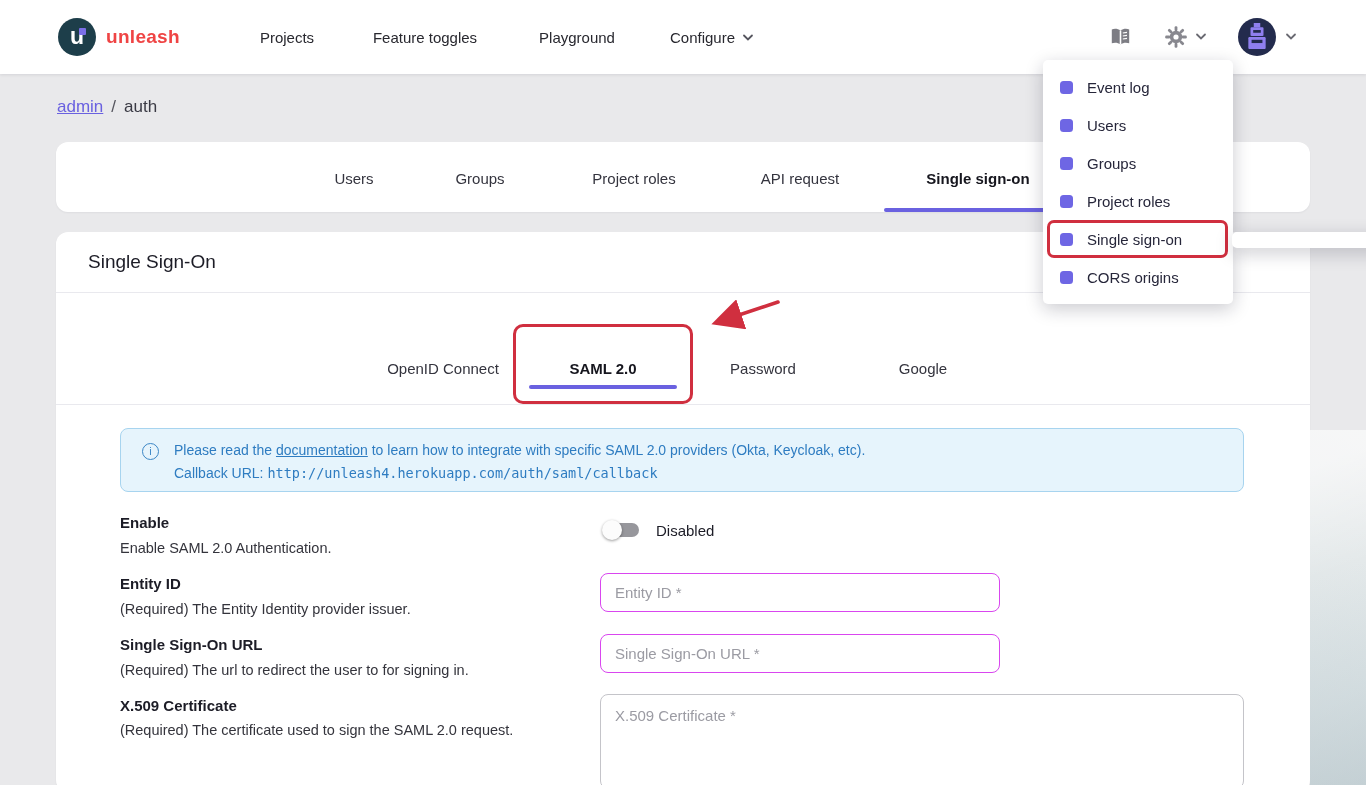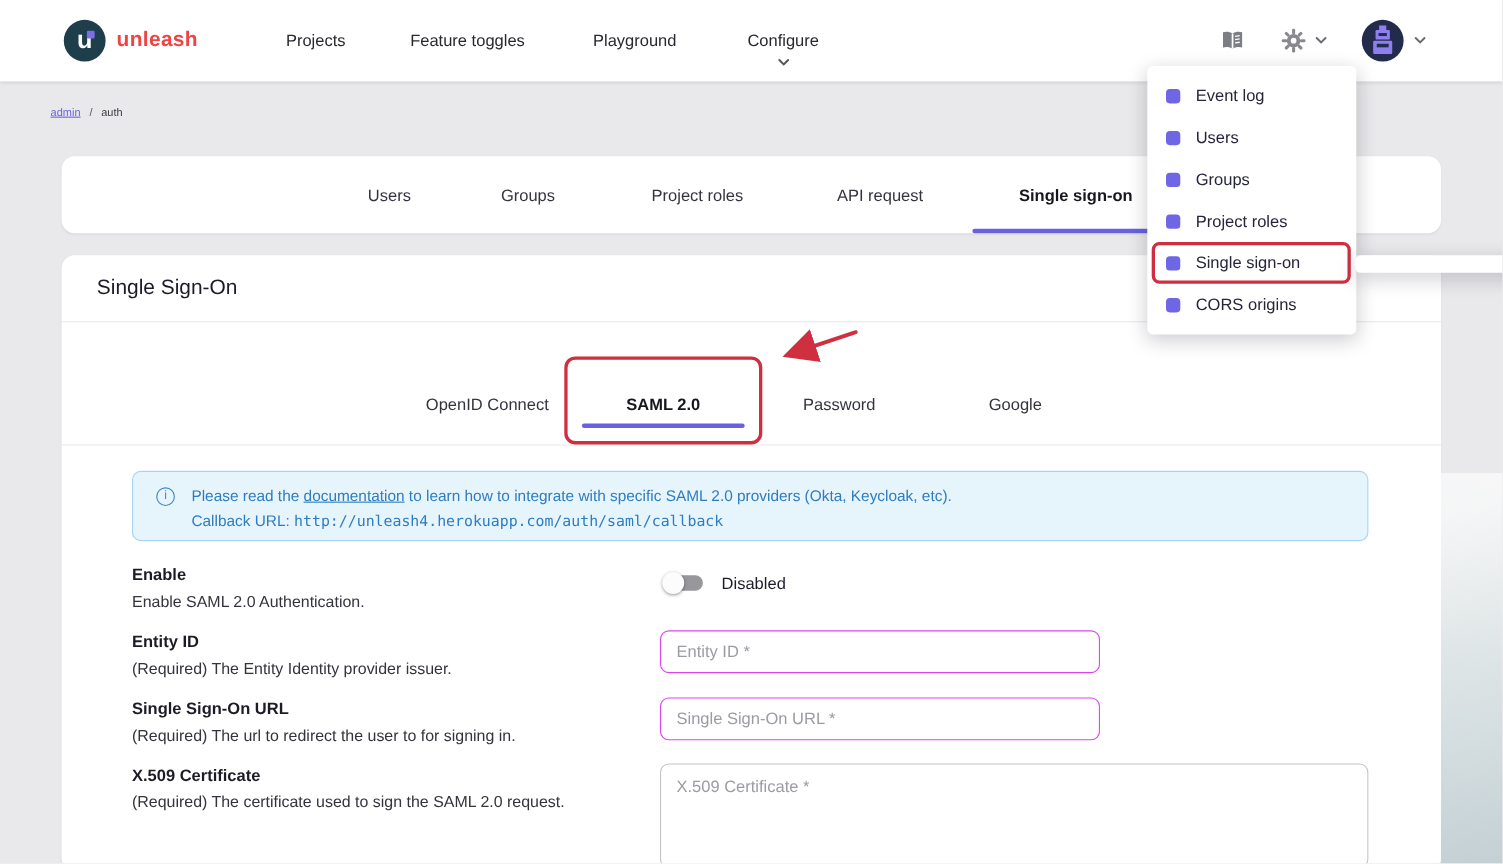--- a/index.html
+++ b/index.html
@@ -11,25 +11,25 @@
   .navbar { position:absolute; top:0; left:0; width:1366px; height:74px; background:#fff;
             box-shadow:0 1px 3px rgba(30,30,50,.10); z-index:5; }
   .brand { position:absolute; left:58px; top:18px; display:flex; align-items:center; gap:10px; }
   .logo-circle { position:relative; width:38px; height:38px; border-radius:50%; background:#1d3e4a; }
   .logo-u { position:absolute; left:0; top:-1px; width:38px; height:38px; text-align:center;
             line-height:38px; color:#fff; font-size:23px; font-weight:bold; }
   .logo-square { position:absolute; left:21px; top:10px; width:7px; height:7px; background:#7b6fe8; border-radius:1px; }
   .brand-text { font-size:19px; font-weight:bold; color:#ef4444; letter-spacing:.3px; }
   .nav-link { position:absolute; top:29px; transform:translateX(-50%); font-size:15px; color:#28282f;
               white-space:nowrap; cursor:pointer; }
-  .nav-link.with-chev { display:flex; align-items:center; gap:7px;flex-direction:column; }
+  .nav-link.with-chev { display:flex; align-items:center; gap:7px; }
   .navbar-right-icon { position:absolute; cursor:pointer; }
 
   
-  .breadcrumb { position:absolute; left:46px; top:97px; font-size:10px; color:#55555e; display:flex; gap:8px;justify-content:flex-end; }
+  .breadcrumb { position:absolute; left:57px; top:97px; font-size:17px; color:#55555e; display:flex; gap:8px;justify-content:flex-end; }
   .crumb-link { color:#6a61e0; text-decoration:underline; cursor:pointer; }
   .crumb-current { color:#3a3a44; }
 
   
   .card { position:absolute; background:#fff; border-radius:12px; box-shadow:0 1px 2px rgba(20,20,40,.05); }
   .tabs-card { left:56px; top:142px; width:1254px; height:70px; }
   .main-card { left:56px; top:232px; width:1254px; height:560px; }
 
   .tab { position:absolute; top:170px; transform:translateX(-50%); font-size:15px; color:#34343e;
          white-space:nowrap; cursor:pointer; z-index:6; }

